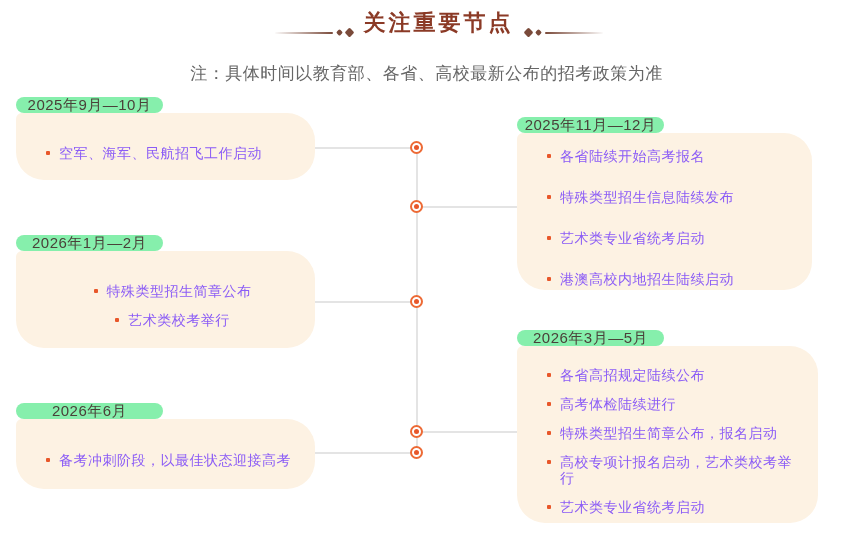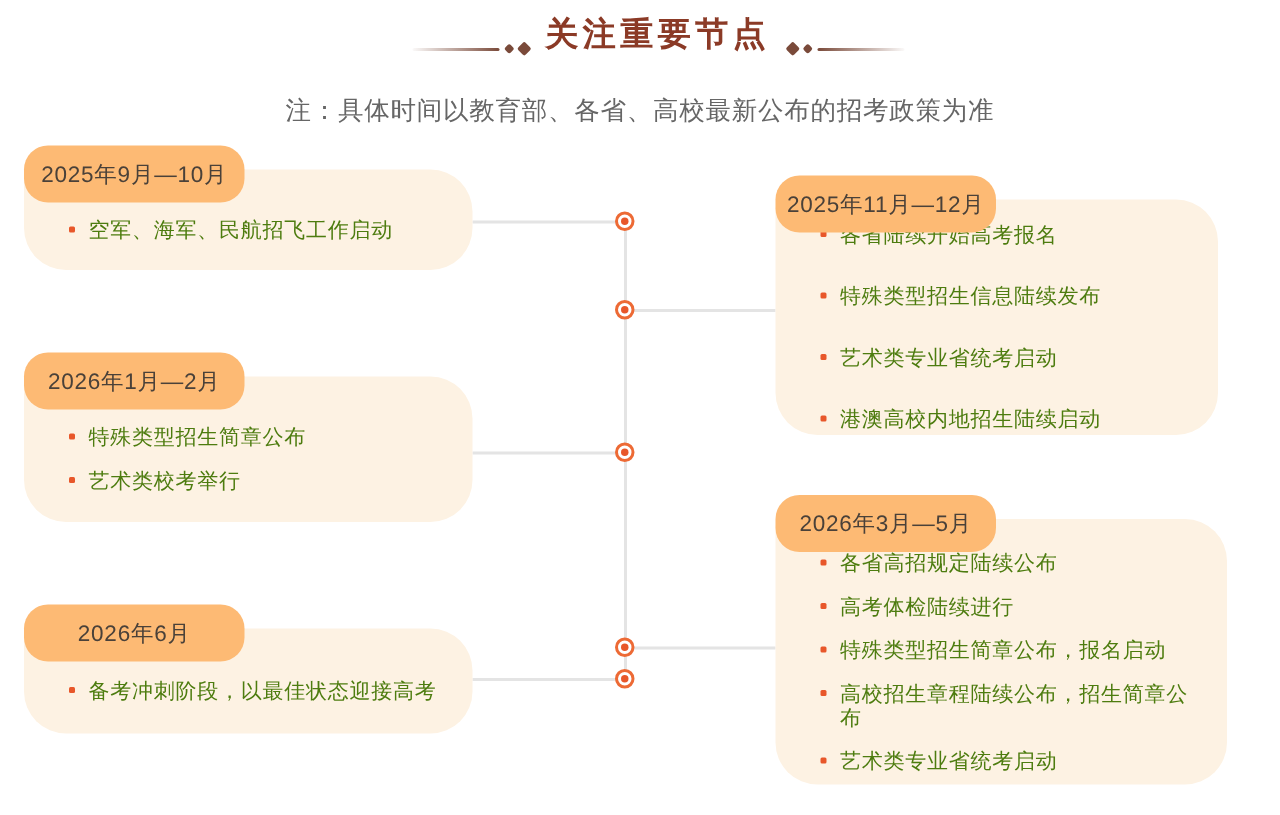--- a/index.html
+++ b/index.html
@@ -38,34 +38,34 @@
   .node {
     position:absolute; width:13px; height:13px; border-radius:50%;
     border:2px solid #ED6A35; background:#ffffff;
     display:flex; align-items:center; justify-content:center;
   }
   .node::after { content:""; width:5px; height:5px; border-radius:50%; background:#E8572A; }
 
   
   .tbox { position:absolute; }
   .tab {
-    position:absolute; left:0; top:0; width:147px; height:38px;
-    background:#fdba74; border-radius:16px; z-index:2;
+    position:absolute; left:0; top:0; width:147px; height:16px;
+    background:#86efac; border-radius:16px; z-index:2;
     display:flex; align-items:center; justify-content:center;
     font-size:15px; color:#4A4139; letter-spacing:0.5px;
   }
   .card {
     position:absolute; left:0; top:16px; z-index:1;
     background:#FDF2E3; border-radius:6px 28px 28px 28px;
     display:flex; flex-direction:column; justify-content:center; gap:13px;
     padding:14px 16px 2px 30px;
   }
   .item {
     display:flex; align-items:flex-start; gap:9px;
-    font-size:14px; line-height:16px; color:#4d7c0f; letter-spacing:0.5px;
+    font-size:14px; line-height:16px; color:#8b5cf6; letter-spacing:0.5px;
   }
   .bdot { flex:0 0 auto; width:4px; height:4px; border-radius:1px; background:#E8572A; margin-top:6px; }
 </style>
 </head>
 <body>
 
 <div class="stage">
 
   <div class="title-row">
     <span class="deco">
@@ -99,21 +99,21 @@
     <div class="card" style="width:299px; height:67px;">
       <div class="item">
         <span class="bdot"></span>
         <span>空军、海军、民航招飞工作启动</span>
       </div>
     </div>
   </div>
 
   <div class="tbox" style="left:16px; top:235px;">
     <div class="tab">2026年1月—2月</div>
-    <div class="card" style="width:299px; height:97px;">
+    <div class="card" style="width:299px; height:97px;align-items:center;">
       <div class="item">
         <span class="bdot"></span>
         <span>特殊类型招生简章公布</span>
       </div>
       <div class="item">
         <span class="bdot"></span>
         <span>艺术类校考举行</span>
       </div>
     </div>
   </div>
@@ -160,21 +160,21 @@
       <div class="item">
         <span class="bdot"></span>
         <span>高考体检陆续进行</span>
       </div>
       <div class="item">
         <span class="bdot"></span>
         <span>特殊类型招生简章公布，报名启动</span>
       </div>
       <div class="item">
         <span class="bdot"></span>
-        <span>高校招生章程陆续公布，招生简章公布</span>
+        <span>高校专项计报名启动，艺术类校考举行</span>
       </div>
       <div class="item">
         <span class="bdot"></span>
         <span>艺术类专业省统考启动</span>
       </div>
     </div>
   </div>
 
 </div>
 

